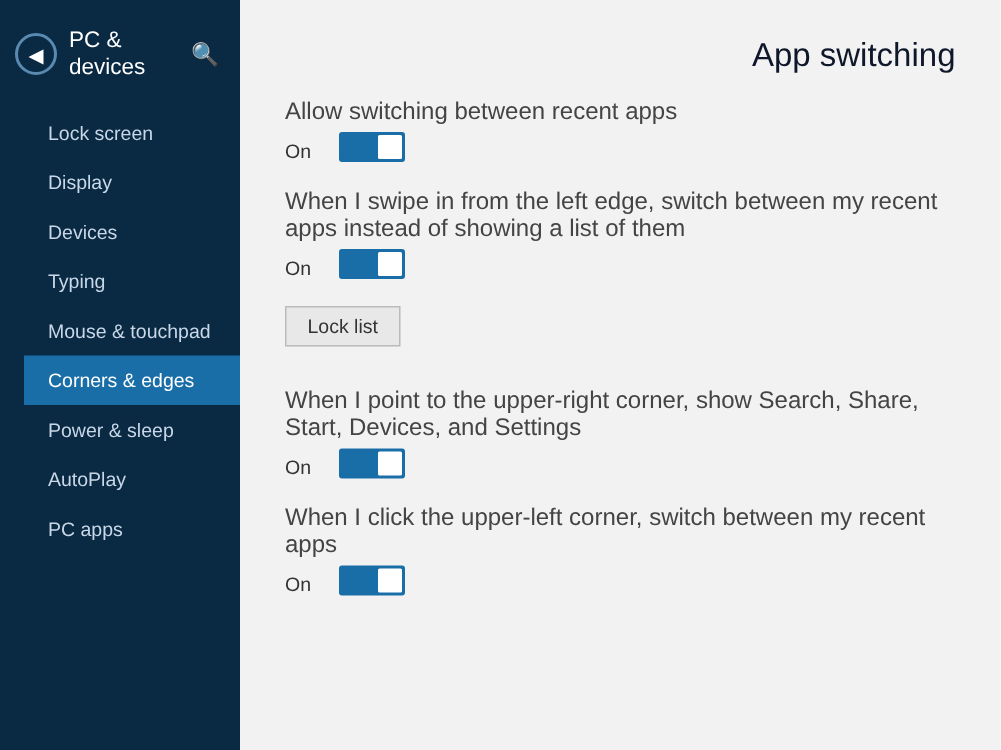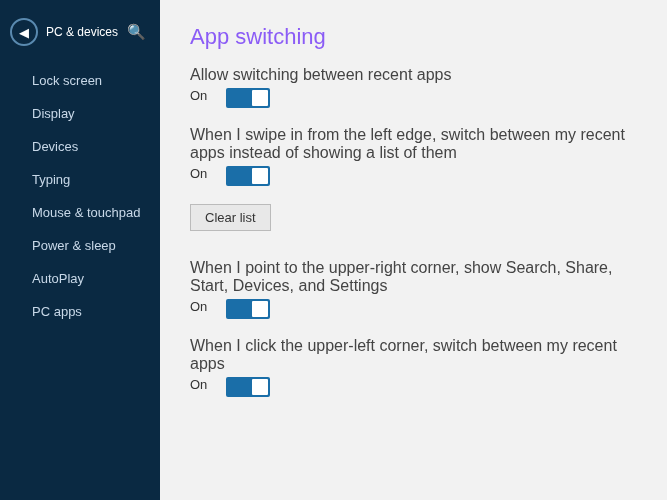--- a/index.html
+++ b/index.html
@@ -38,21 +38,21 @@
       display: flex;
       align-items: center;
       justify-content: center;
       cursor: pointer;
       color: #fff;
       font-size: 13px;
       flex-shrink: 0;
     }
 
     .sidebar-title {
-      font-size: 12px;
+      font-size: 15px;
       font-weight: 400;
       color: #fff;
       line-height: 1.2;
     }
 
     .search-icon-btn {
       margin-left: auto;
       color: #aac;
       cursor: pointer;
       font-size: 14px;
@@ -78,33 +78,34 @@
     .main {
       flex: 1;
       background: #f2f2f2;
       padding: 24px 30px;
       overflow-y: auto;
     }
 
     .section-title {
       font-size: 22px;
       font-weight: 300;
-      color: #8b5cf6;
+      color: #0f172a;
       margin-bottom: 16px;
+      text-align: right;
     }
 
     .setting-label {
       font-size: 16px;
       color: #444;
       margin-bottom: 4px;
     }
 
     .setting-row {
       display: flex;
-      align-items: flex-start;
+      align-items: flex-end;
       gap: 18px;
       margin-bottom: 18px;
     }
 
     .on-label {
       font-size: 13px;
       color: #333;
       min-width: 18px;
     }
 
@@ -157,20 +158,21 @@
     <span class="sidebar-title">PC &amp; devices</span>
     <span class="search-icon-btn" style="margin-left:auto; font-size:15px;">🔍</span>
   </div>
 
   <div id="nav-items">
       <div class="nav-item">Lock screen</div>
       <div class="nav-item">Display</div>
       <div class="nav-item">Devices</div>
       <div class="nav-item">Typing</div>
       <div class="nav-item">Mouse &amp; touchpad</div>
+      <div class="nav-item active">Corners &amp; edges</div>
       <div class="nav-item">Power &amp; sleep</div>
       <div class="nav-item">AutoPlay</div>
       <div class="nav-item">PC apps</div>
     </div>
 </div>
 
 <div class="main">
 
   <div class="divider-section">
     <div class="section-title">App switching</div>
@@ -184,21 +186,21 @@
     </div>
 
     <div class="setting-label" style="max-width:490px;">When I swipe in from the left edge, switch between my recent apps instead of showing a list of them</div>
     <div class="setting-row">
       <span class="on-label">On</span>
       <div class="toggle">
         <div class="toggle-thumb"></div>
       </div>
     </div>
 
-    <button class="clear-btn">Clear list</button>
+    <button class="clear-btn">Lock list</button>
   </div>
 
   <div>
 
     <div class="setting-label" style="max-width:490px;">When I point to the upper-right corner, show Search, Share, Start, Devices, and Settings</div>
     <div class="setting-row">
       <span class="on-label">On</span>
       <div class="toggle">
         <div class="toggle-thumb"></div>
       </div>

